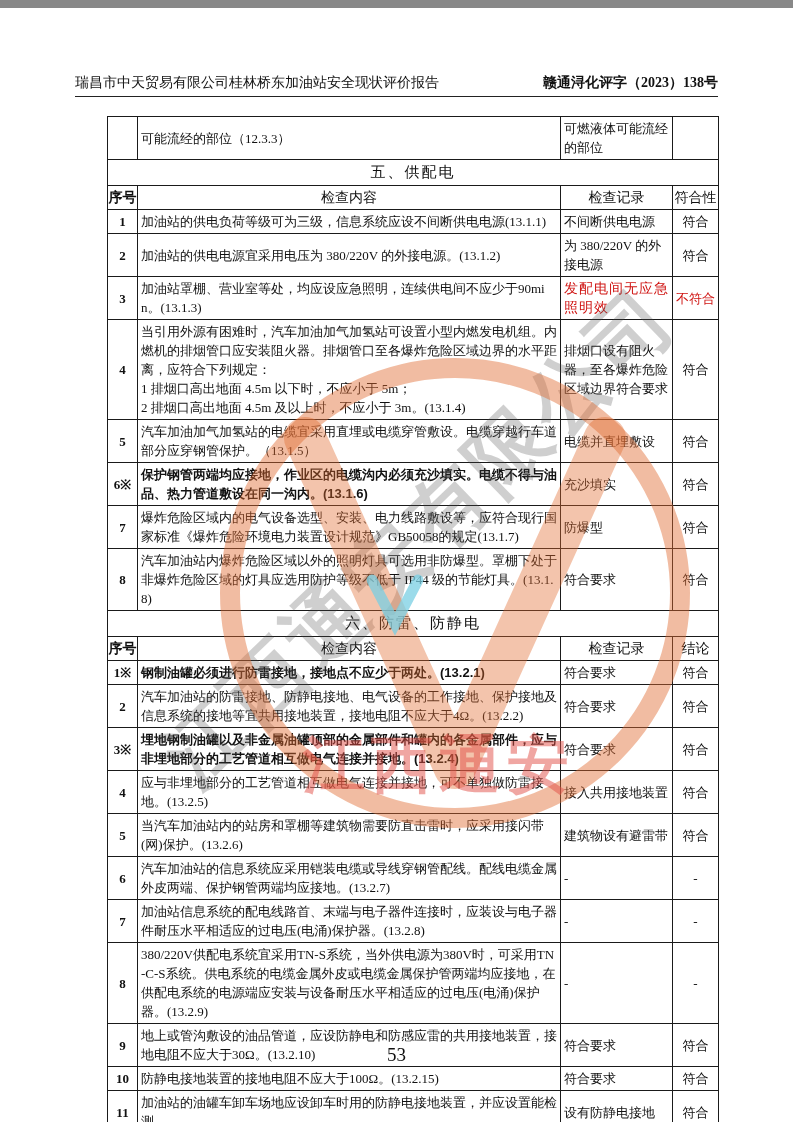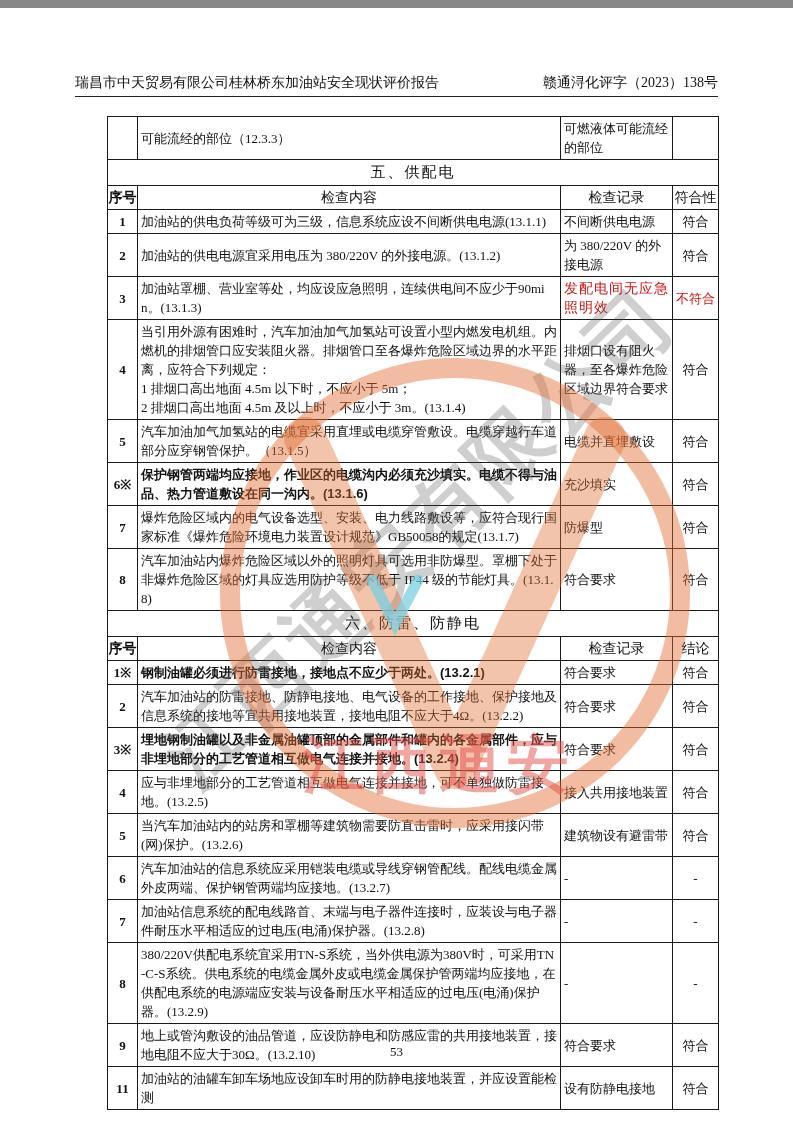--- a/index.html
+++ b/index.html
@@ -8,21 +8,21 @@
     margin:8px auto;overflow:hidden;
     font-family:"Liberation Serif","DejaVu Serif",serif;color:#111;
   }
   
   .doc-header{
     position:absolute;top:66px;left:75px;width:643px;
     display:flex;justify-content:space-between;align-items:flex-end;
     border-bottom:1.6px solid #222;padding-bottom:5px;
     font-size:14px;line-height:17px;
   }
-  .doc-header .right{font-weight:normal;text-align:right;}
+  .doc-header .right{font-weight:bold;text-align:right;}
   
   table.checklist{
     position:absolute;top:108px;left:107px;width:611px;
     border-collapse:collapse;table-layout:fixed;
     background:transparent;
   }
   table.checklist td{
     border:1.6px solid #1a1a1a;
     font-size:13px;line-height:19px;
     padding:2px 3px;vertical-align:middle;
@@ -38,21 +38,21 @@
   tr.col-header td{text-align:center;font-size:14px;padding:2px 0;}
   tr.bold-row td.c-content{
     font-family:"Liberation Sans","DejaVu Sans",sans-serif;
     font-weight:bold;font-size:13px;
   }
   .alert-text{color:#cf1412 !important;}
   td.c-record.alert-text{text-align:left;font-size:14px;letter-spacing:1px;}
   
   .page-number{
     position:absolute;top:1036px;left:0;width:100%;
-    text-align:center;font-size:13px;
+    text-align:center;font-size:19px;
   }
   
   .watermark-layer{
     position:absolute;inset:0;z-index:6;pointer-events:none;
   }
 </style>
 </head>
 <body>
 
 <div class="page">
@@ -192,20 +192,26 @@
           <td class="c-record">-</td>
           <td class="c-result">-</td>
         </tr>
         <tr>
           <td class="c-seq">9</td>
           <td class="c-content">地上或管沟敷设的油品管道，应设防静电和防感应雷的共用接地装置，接地电阻不应大于30Ω。(13.2.10)</td>
           <td class="c-record">符合要求</td>
           <td class="c-result">符合</td>
         </tr>
         <tr>
+          <td class="c-seq">10</td>
+          <td class="c-content">防静电接地装置的接地电阻不应大于100Ω。(13.2.15)</td>
+          <td class="c-record">符合要求</td>
+          <td class="c-result">符合</td>
+        </tr>
+        <tr>
           <td class="c-seq">11</td>
           <td class="c-content">加油站的油罐车卸车场地应设卸车时用的防静电接地装置，并应设置能检测</td>
           <td class="c-record">设有防静电接地</td>
           <td class="c-result">符合</td>
         </tr>
       </tbody>
   </table>
 
   <div class="page-number">53</div>
 

